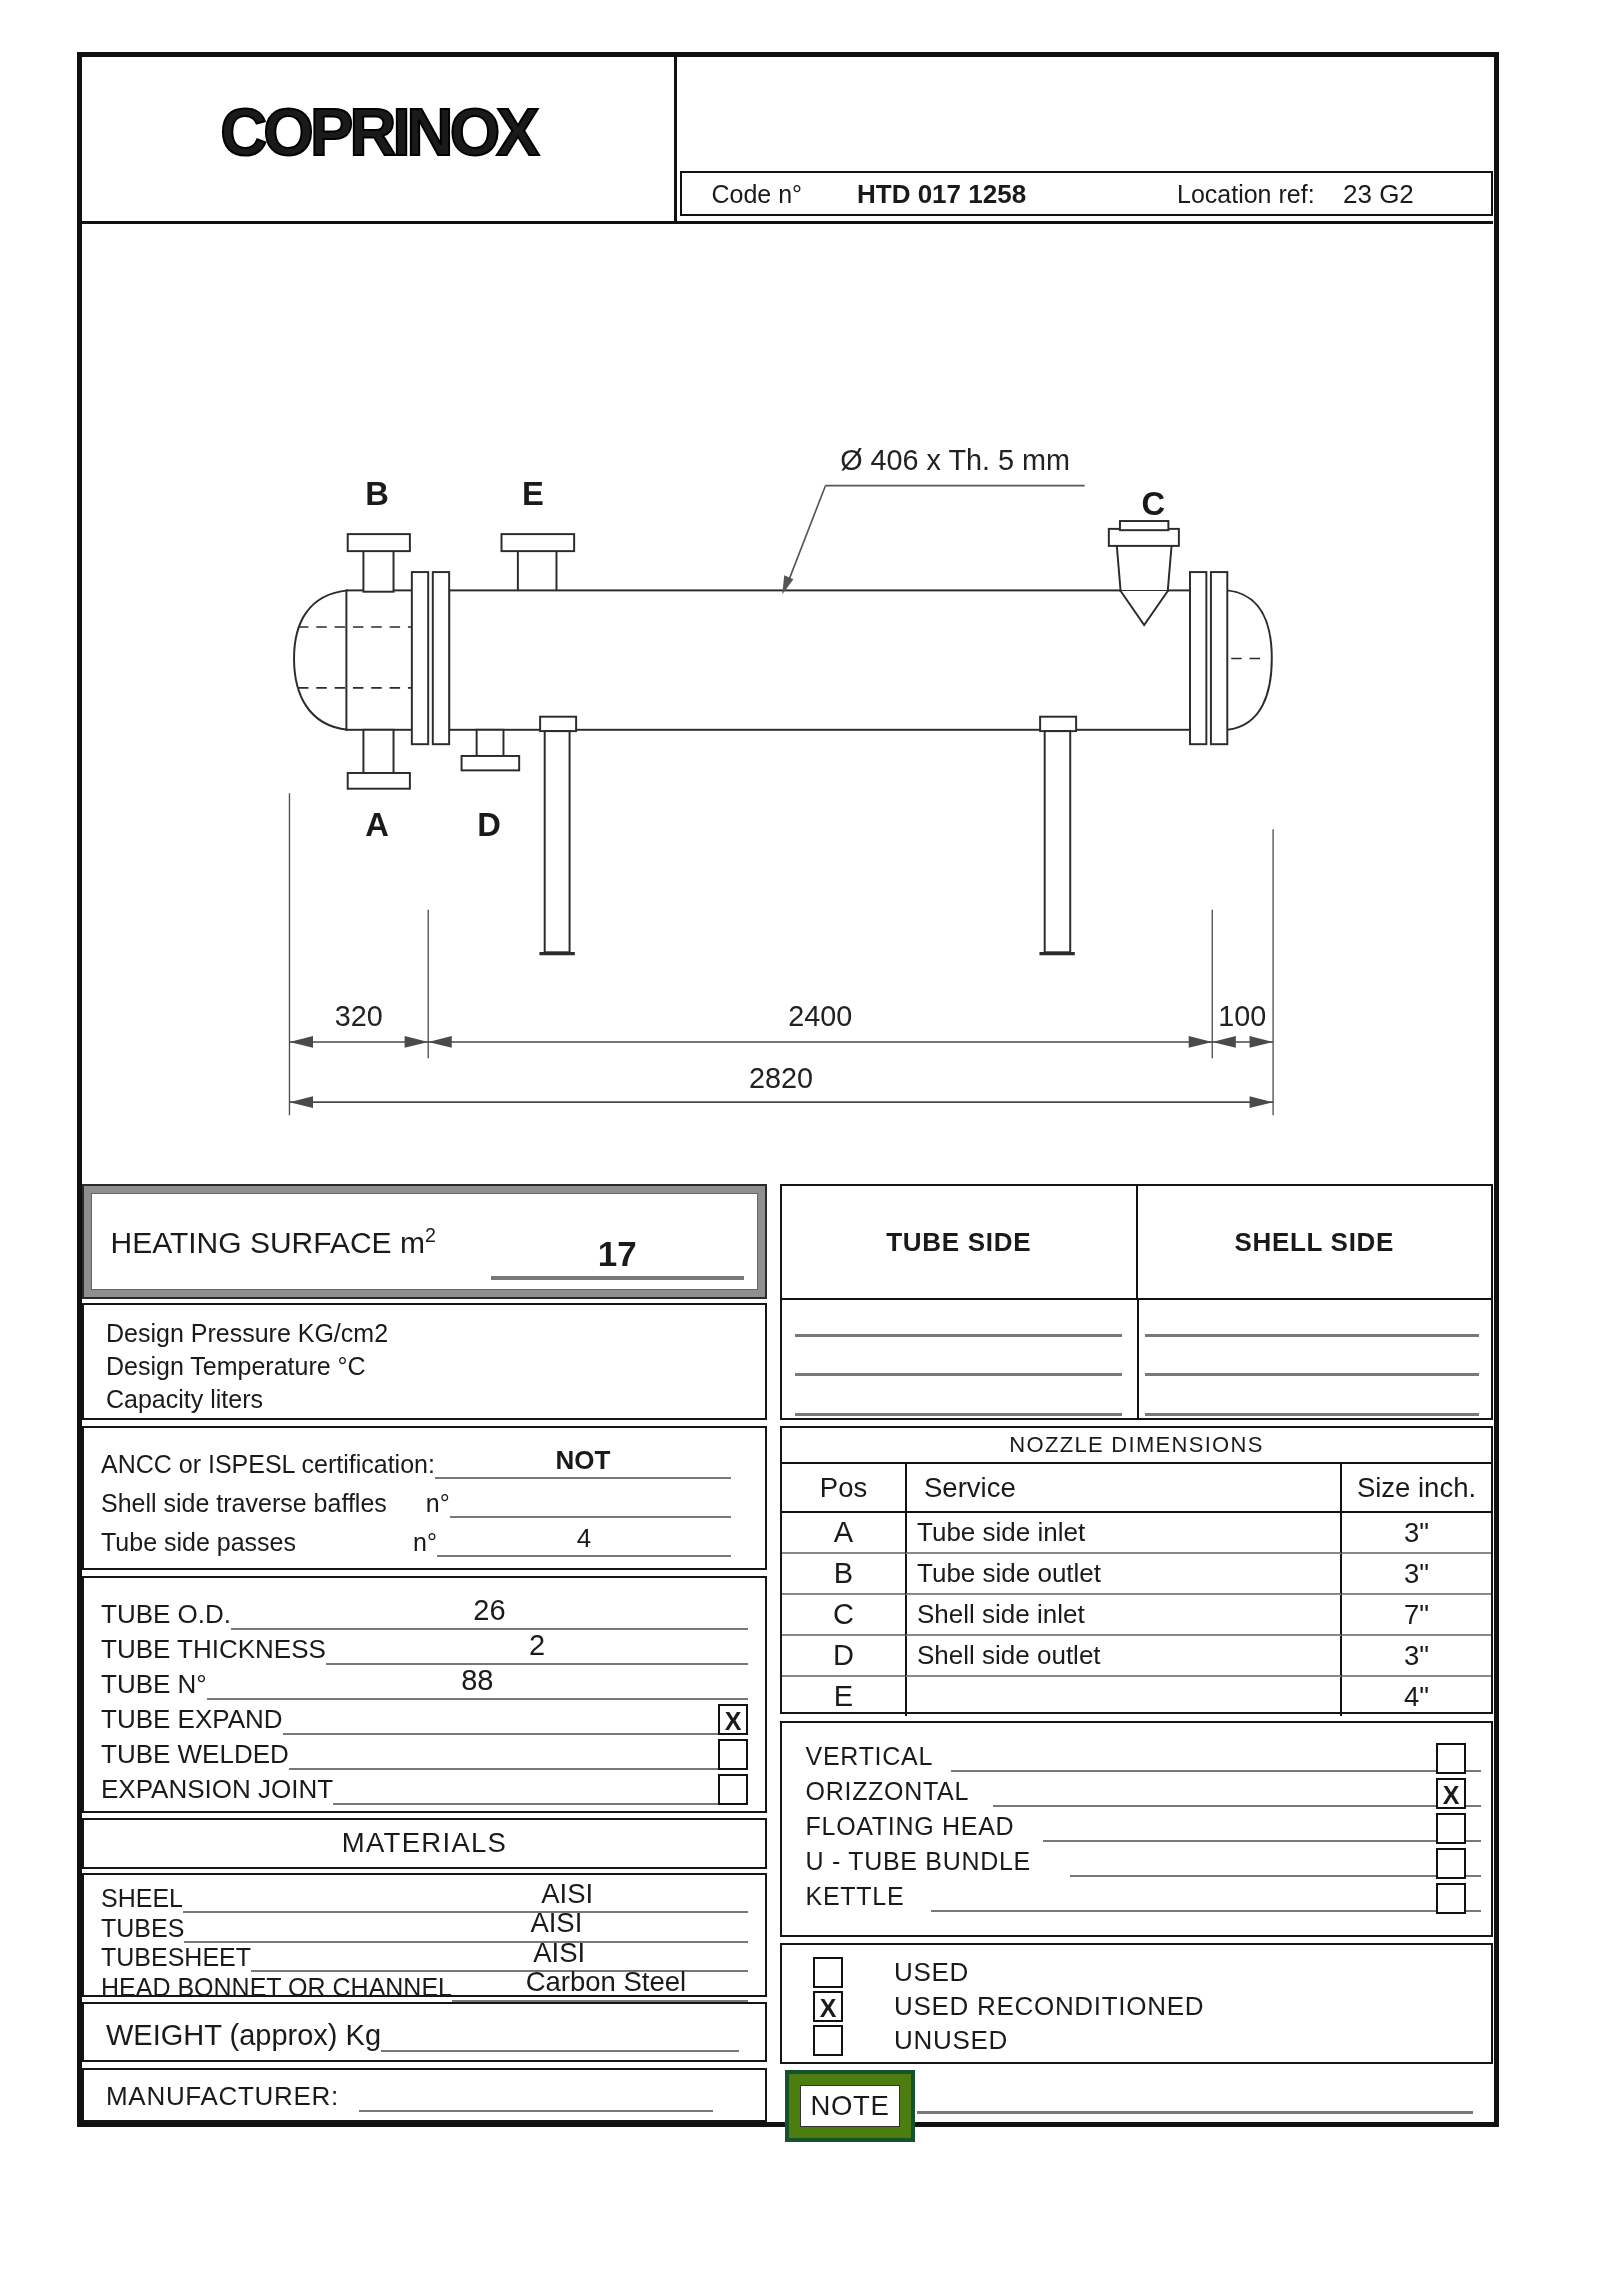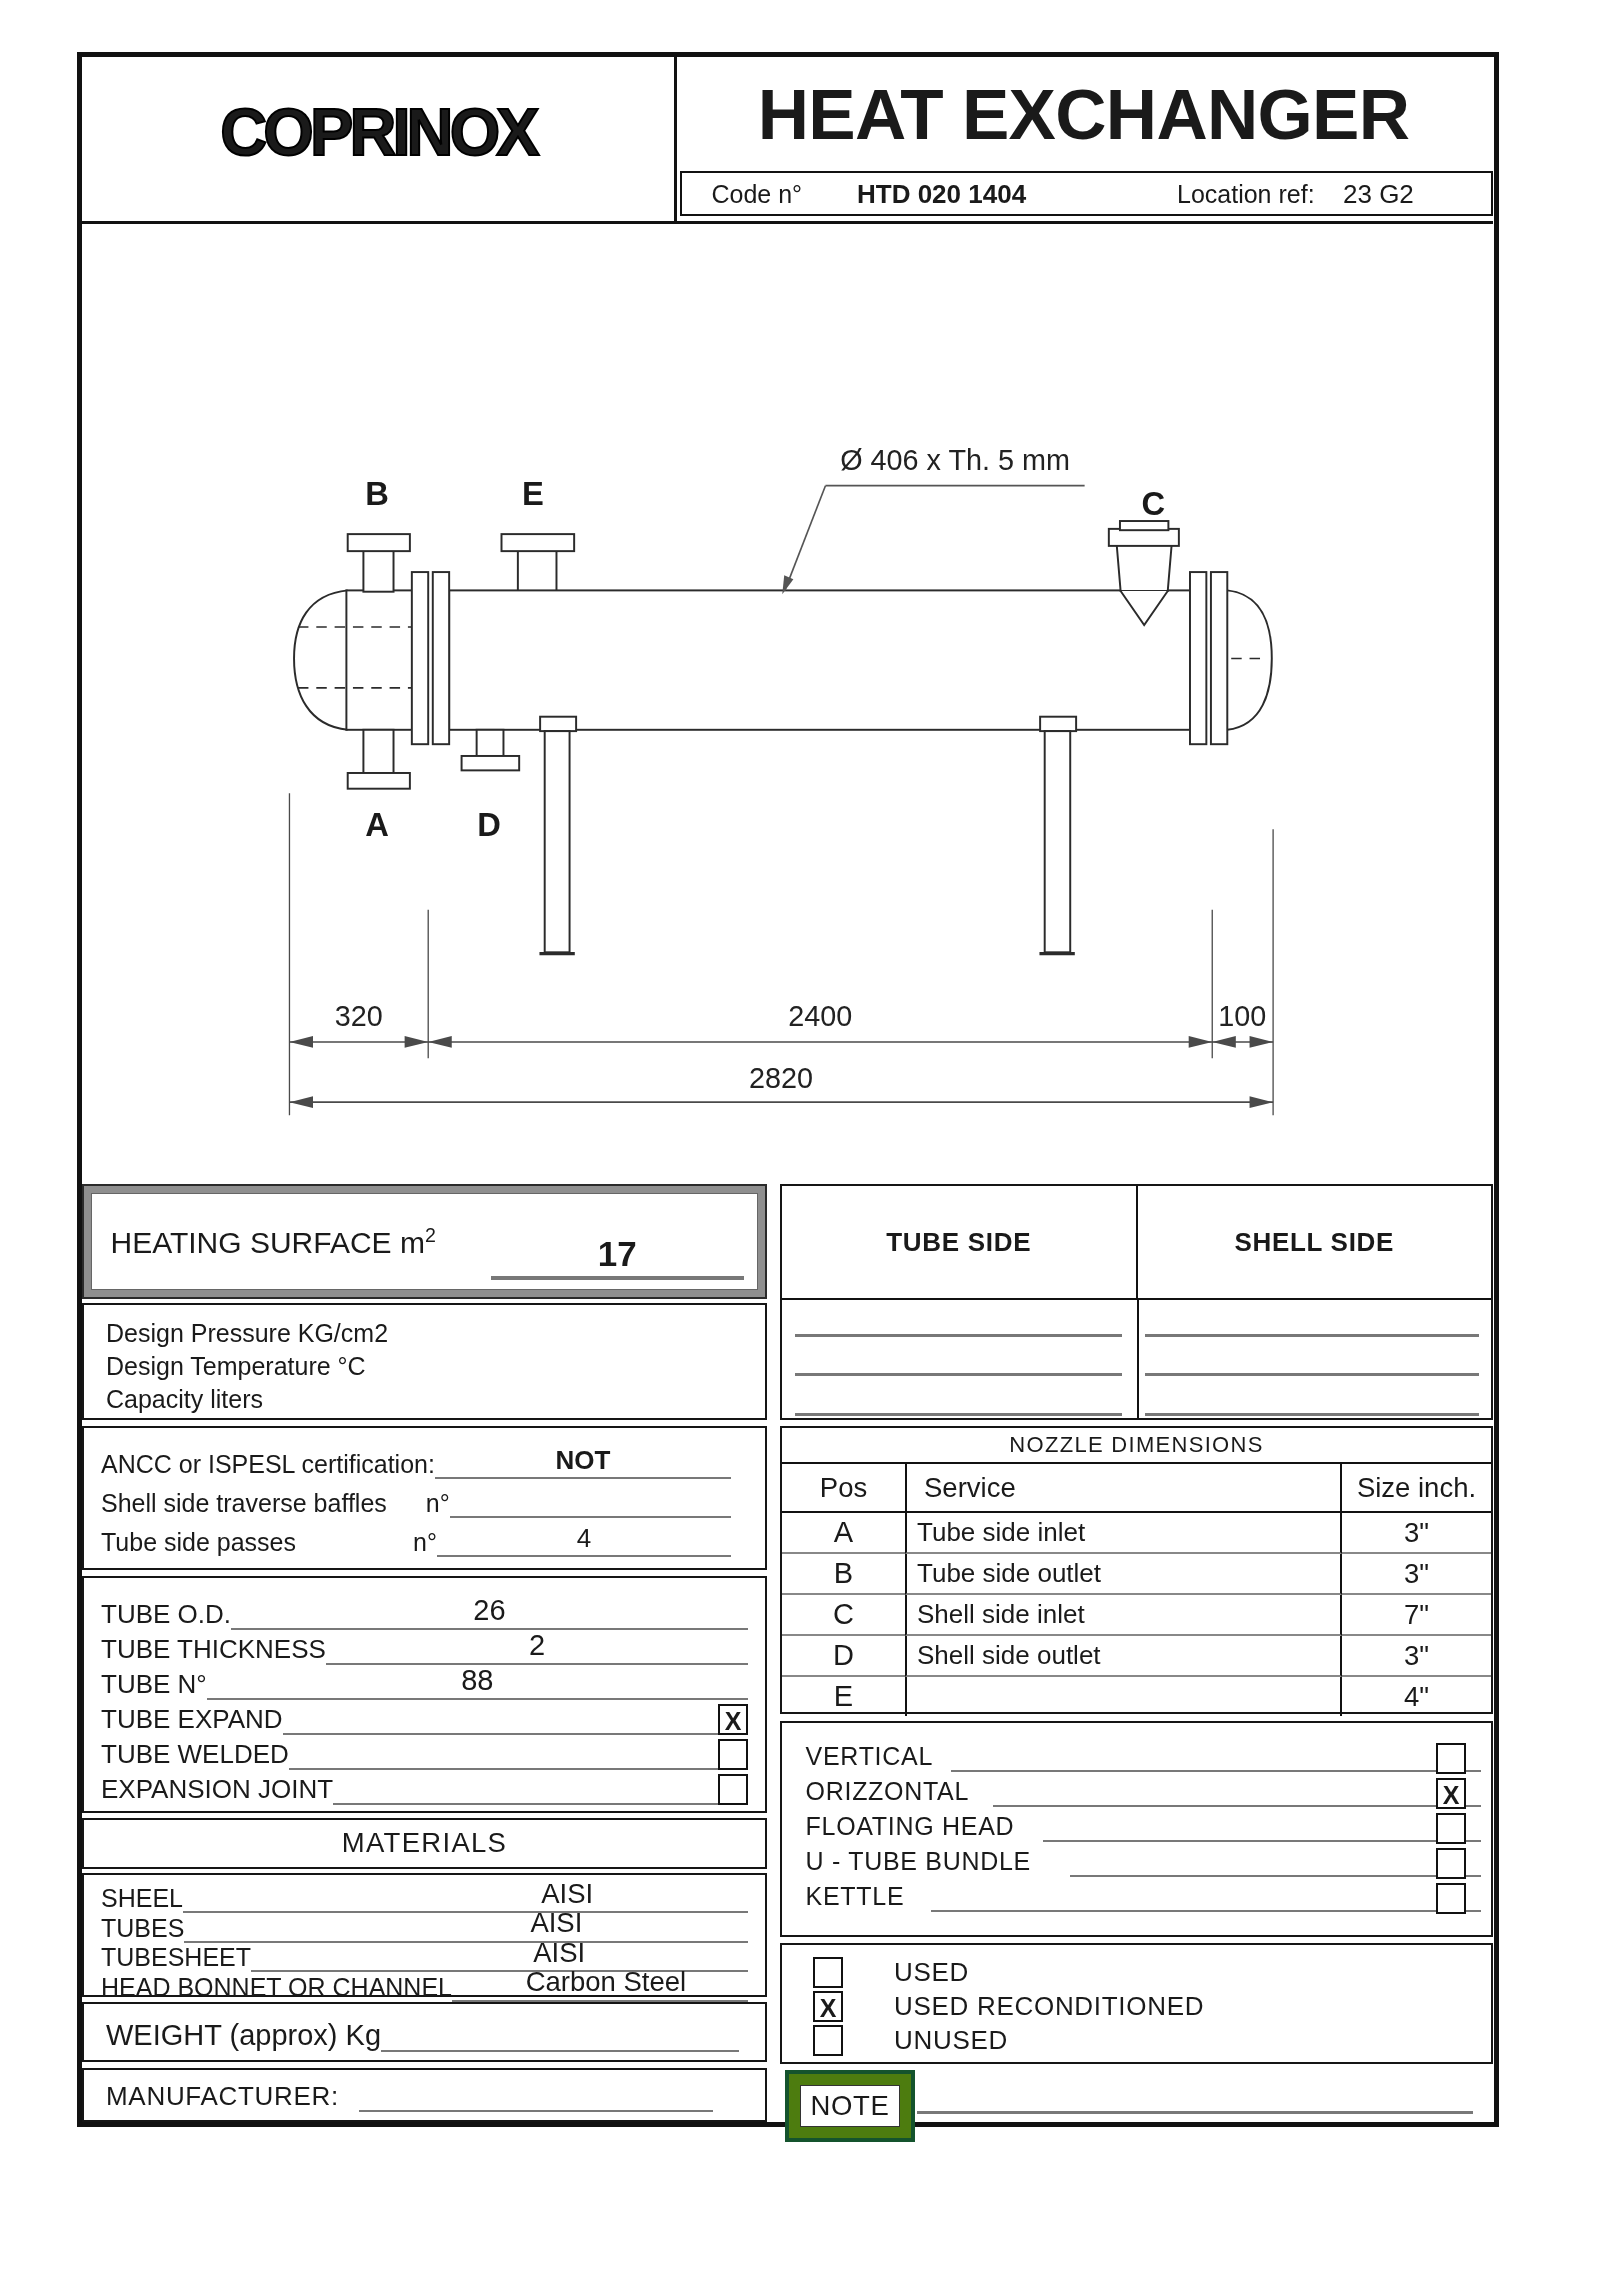--- a/index.html
+++ b/index.html
@@ -64,24 +64,23 @@
   .note-inner{background:#fff;border:1.3px solid #333;font-size:27.5px;padding:3.9px 9.2px;letter-spacing:0.7px;}
   .design-line{font-size:25px;line-height:33px;padding-left:22px;white-space:nowrap;}
 </style>
 </head>
 <body>
 
 <div class="sheet">
 
   <div class="abs logo">COPRINOX</div>
   <div class="abs hdr-divider"></div>
-  <div class="abs hdr-title">HEAT EXCHANGER</div>
   <div class="abs code-bar">
     <span class="f38" style="left:29.5px">Code  n°</span>
-    <span class="f40 bold" style="left:175px">HTD 020 1404</span>
+    <span class="f40 bold" style="left:175px">HTD 017 1258</span>
     <span class="f38" style="left:495px">Location ref:</span>
     <span class="f40" style="left:661px">23 G2</span>
   </div>
   <div class="abs hdr-bottom"></div>
 
   <svg class="drawing" viewBox="126 336 2156 1466">
     <g stroke="#2b2b2b" stroke-width="3" fill="none">
 
       <path d="M532 900 C472 906 450 950 450 1004 C450 1058 472 1107 532 1113" fill="#fff"></path>
       <rect x="530" y="900" width="102" height="213" fill="#fff"></rect>

